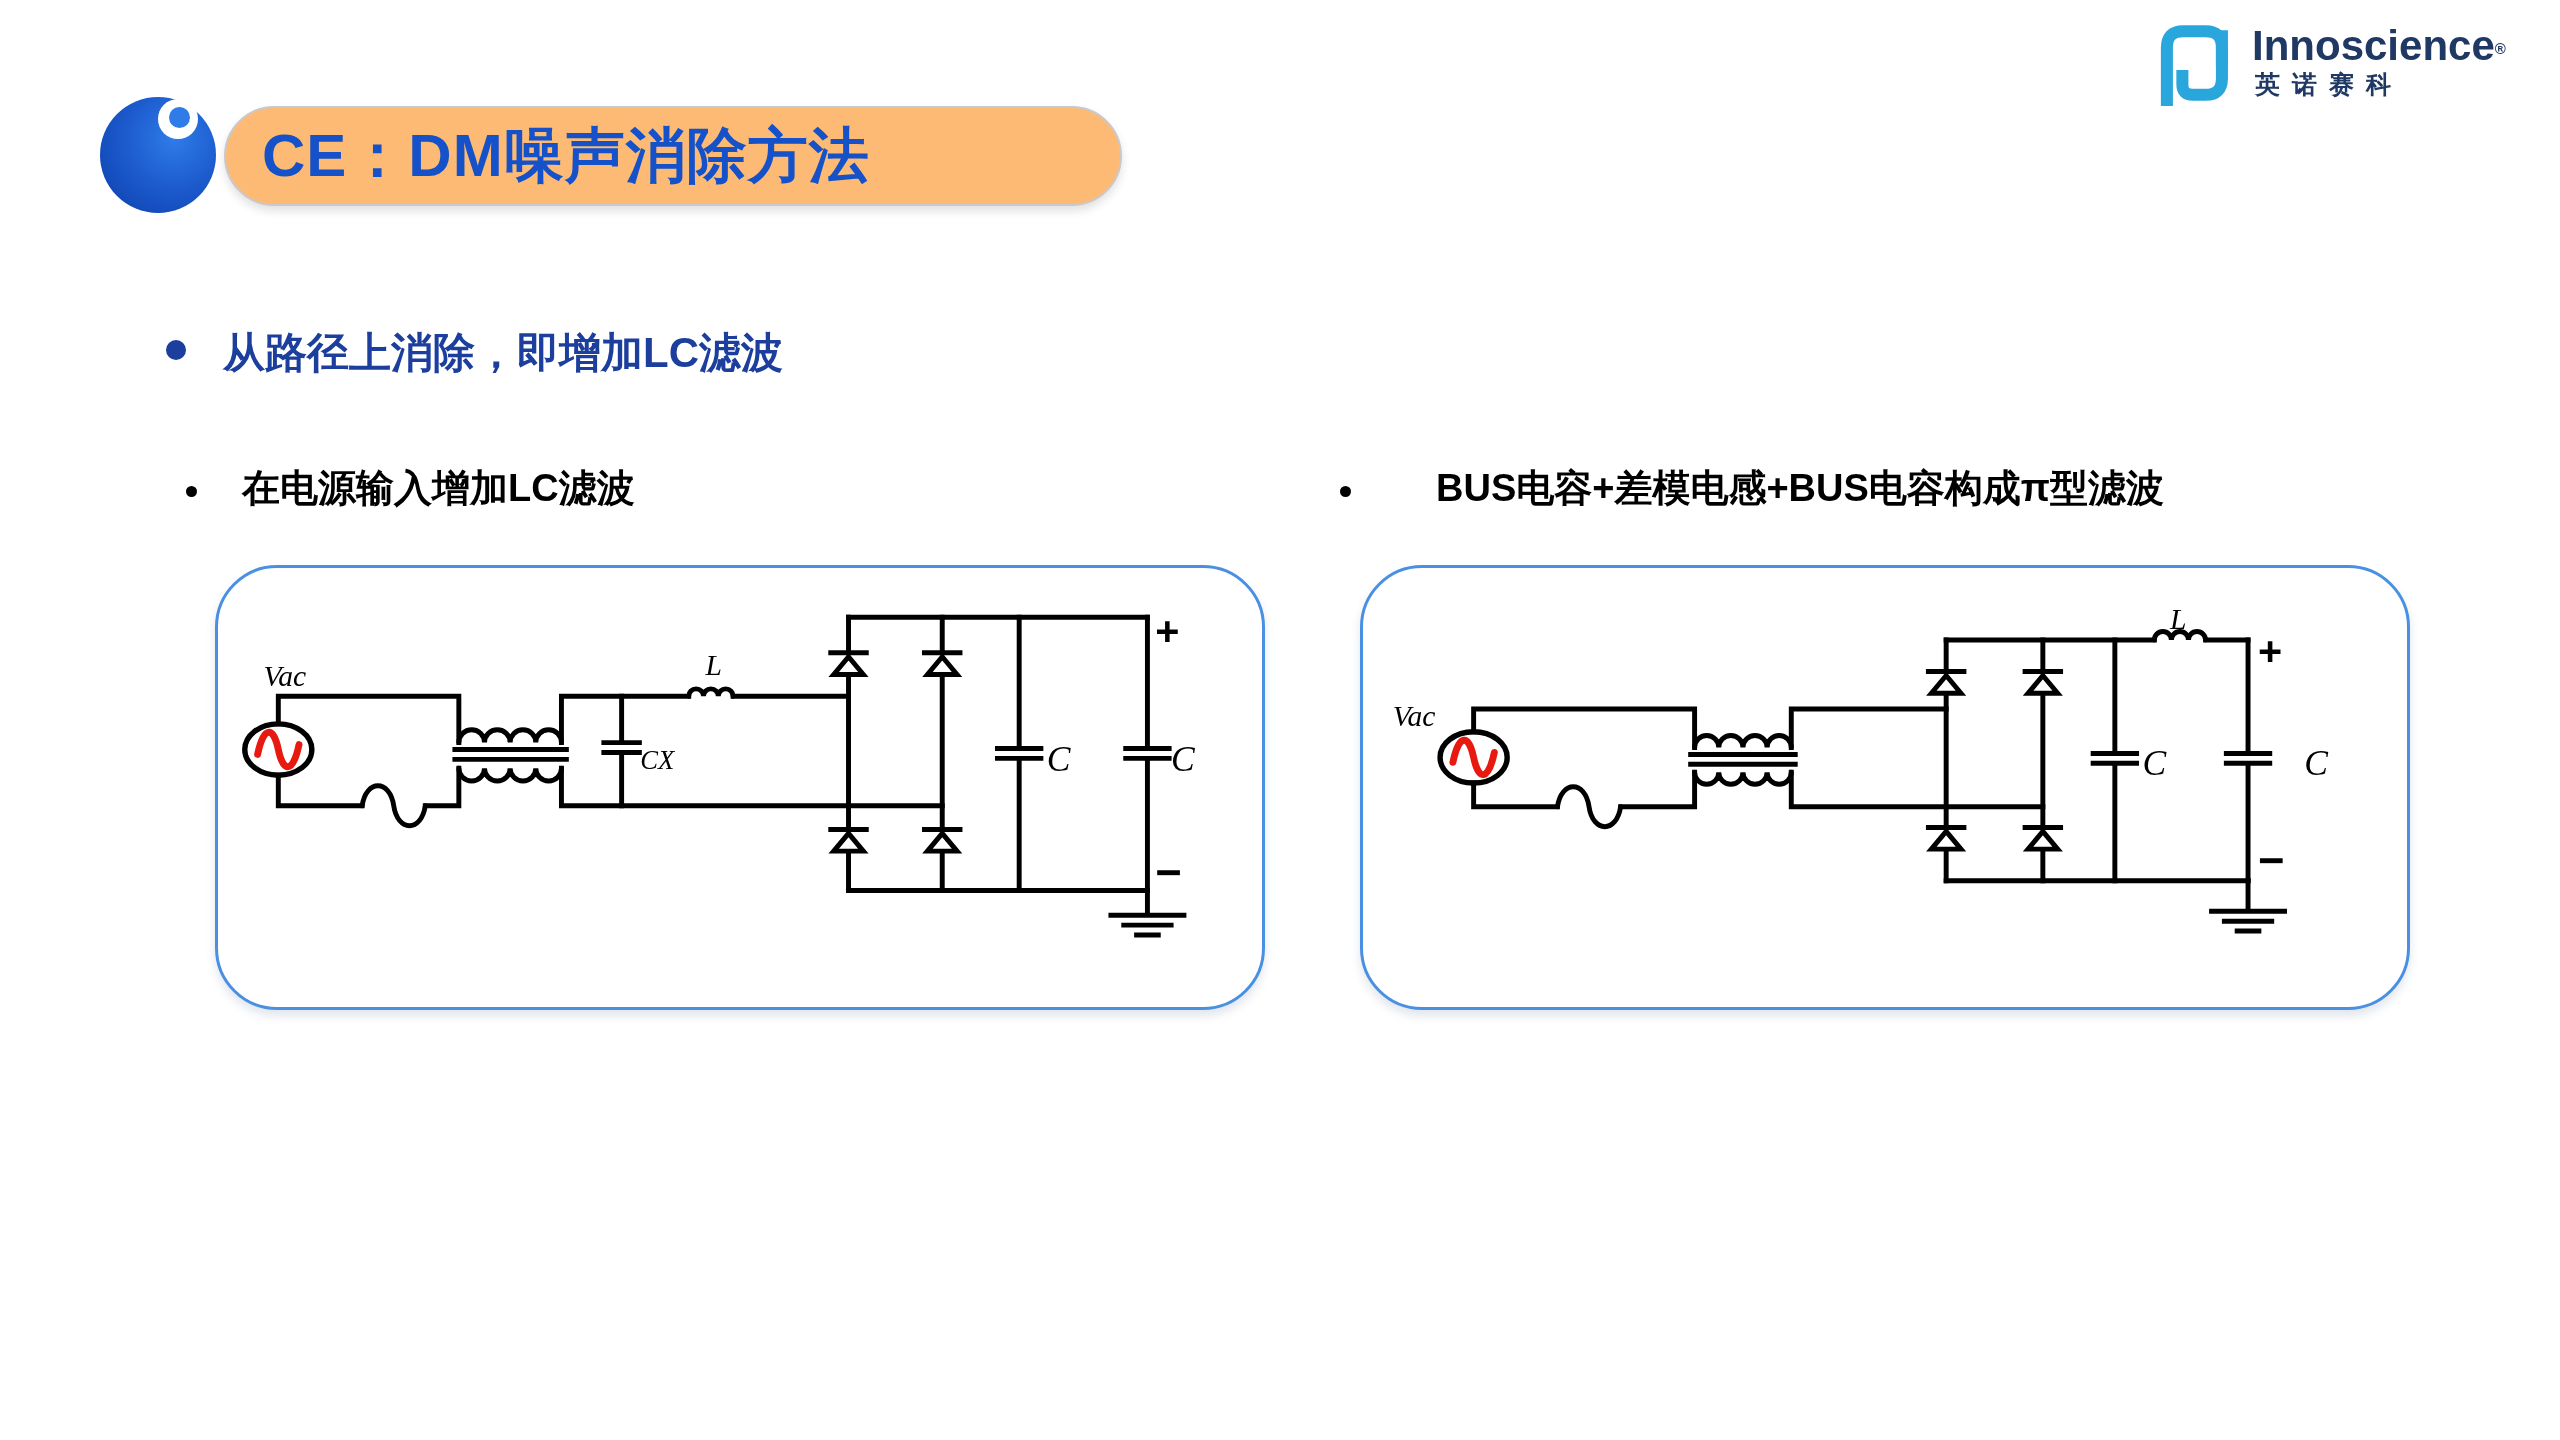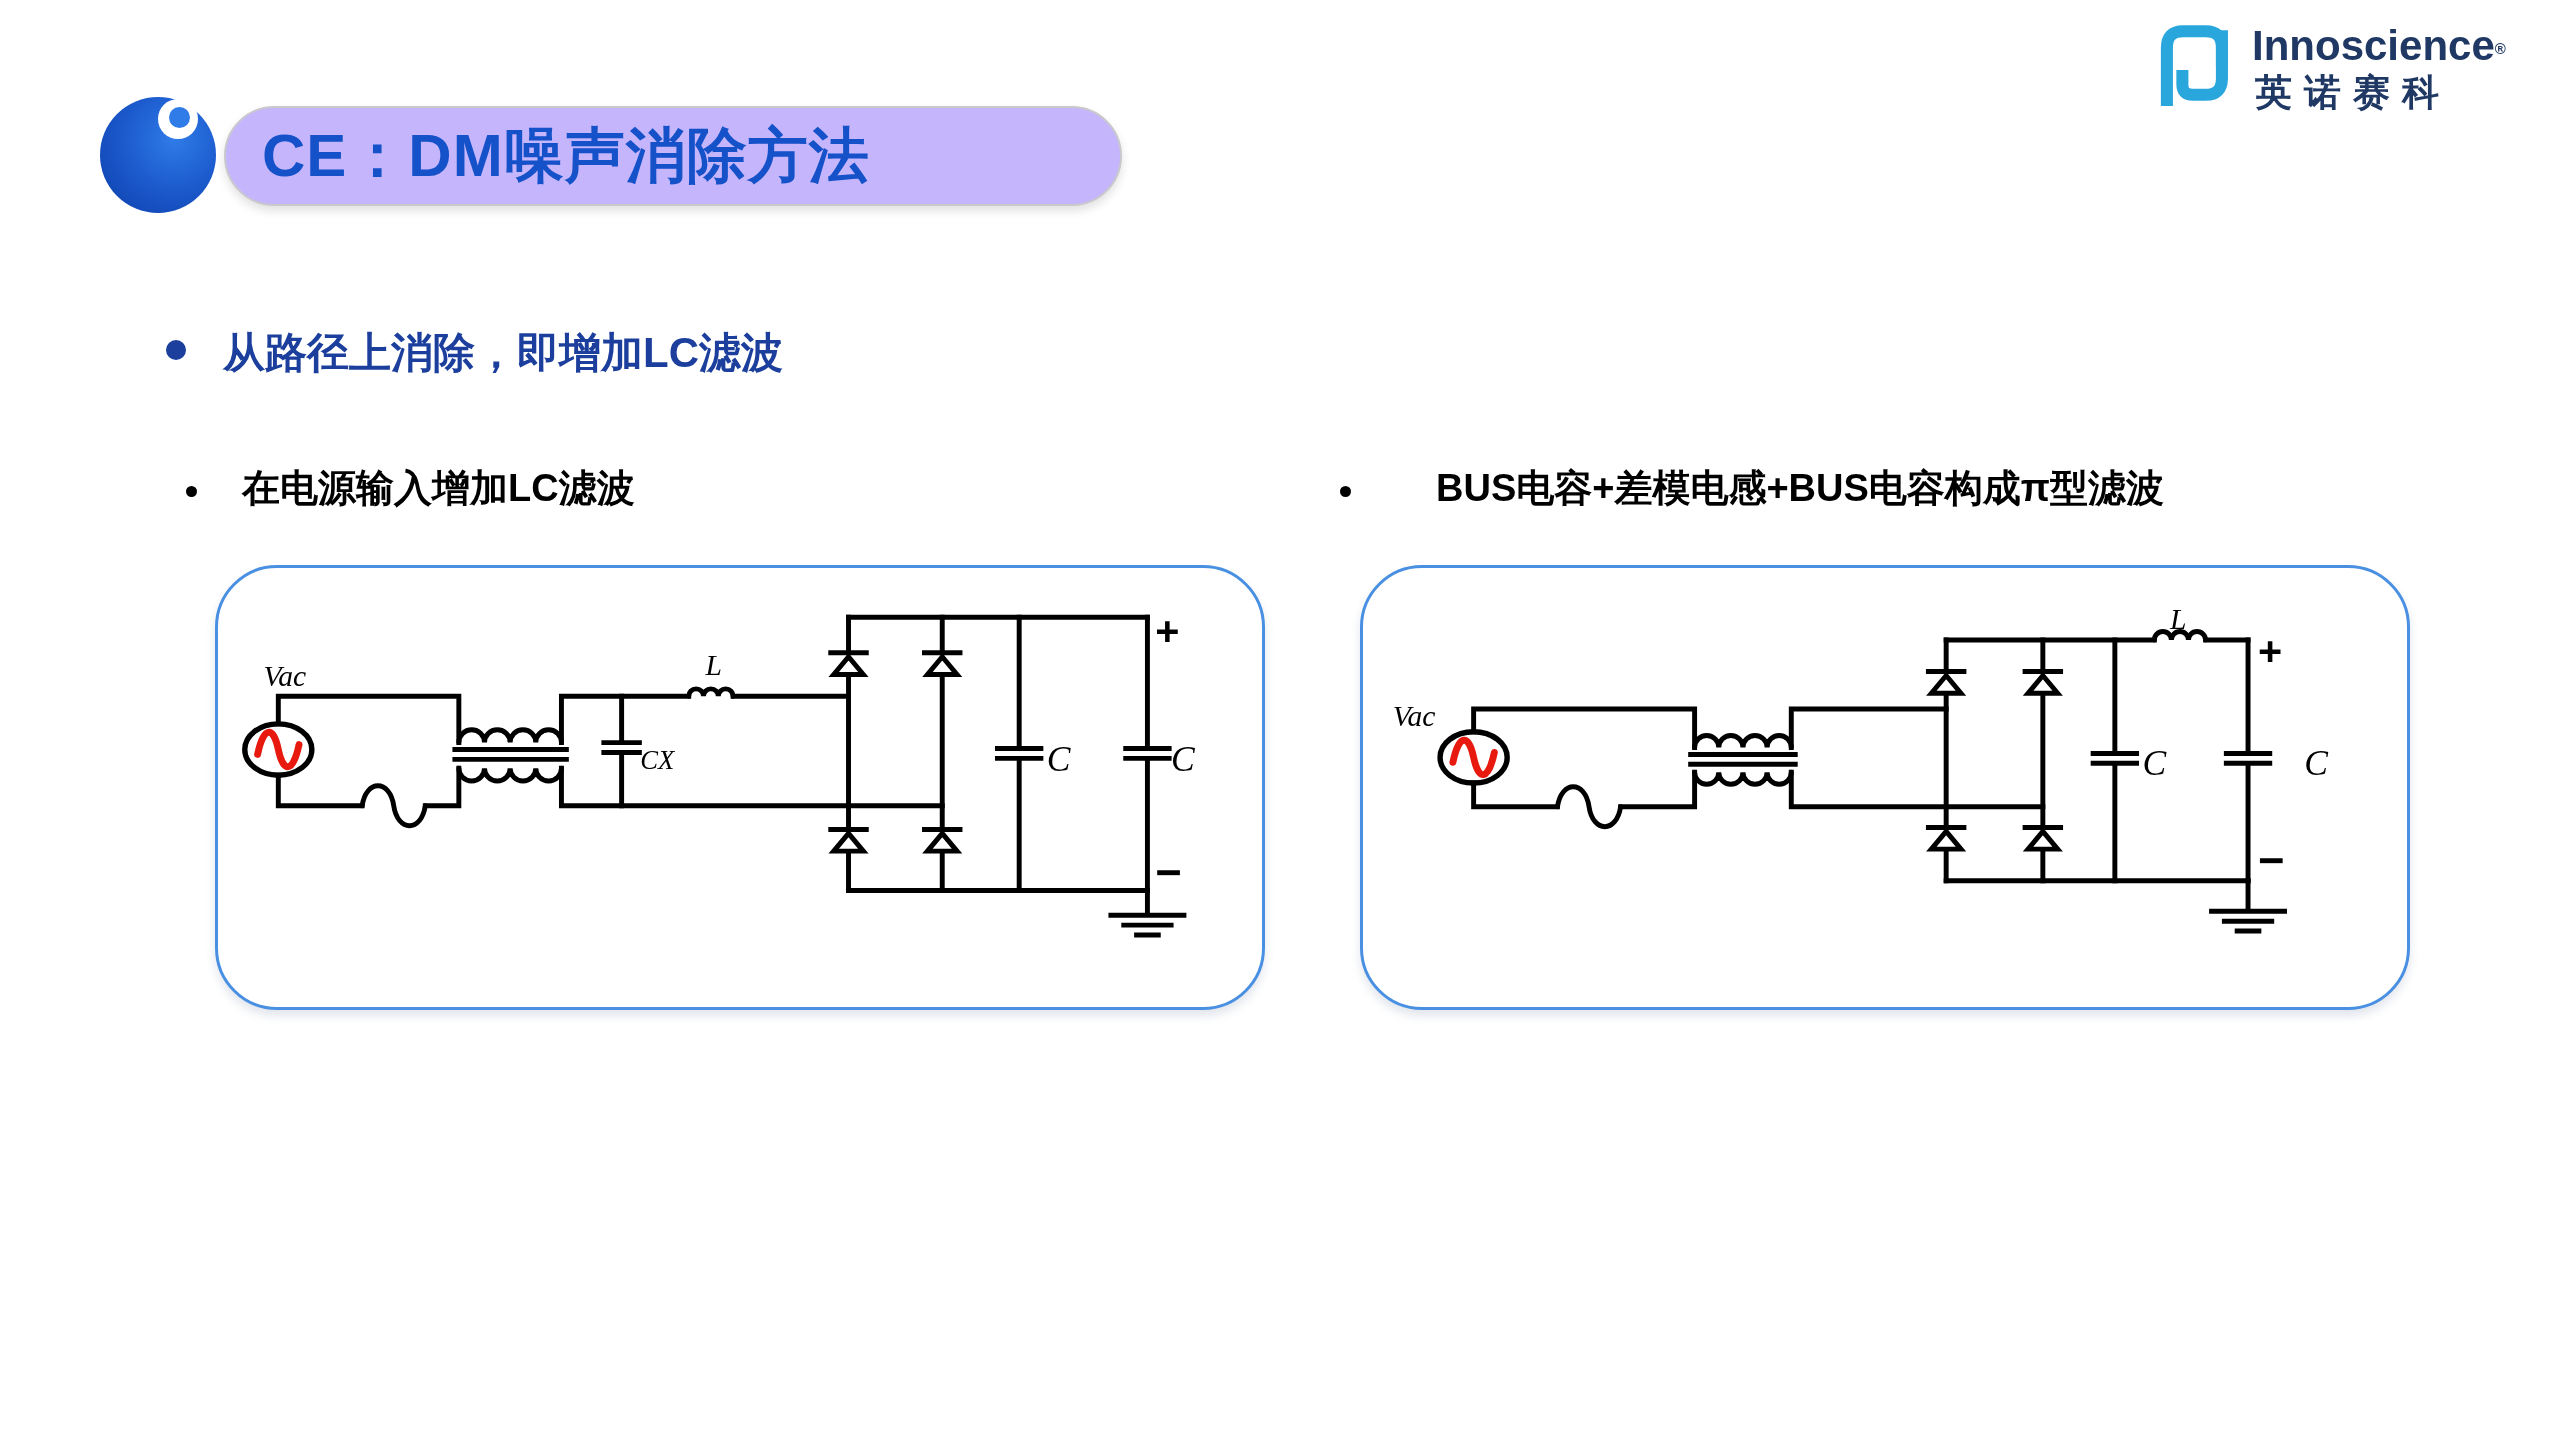--- a/index.html
+++ b/index.html
@@ -11,31 +11,31 @@
   .deco{position:absolute;left:100px;top:97px;width:116px;height:116px;}
   .deco-big{
     position:absolute;left:0;top:0;width:116px;height:116px;border-radius:50%;
     background:radial-gradient(circle at 64% 36%, var(--deco-blue-light) 0%, #1d5ccf 45%, var(--deco-blue-dark) 100%);
   }
   .deco-notch{position:absolute;left:58px;top:2px;width:40px;height:40px;border-radius:50%;background:#fff;}
   .deco-dot{position:absolute;left:69px;top:10px;width:21px;height:21px;border-radius:50%;background:var(--deco-blue-light);}
   
   .title-pill{
     position:absolute;left:224px;top:106px;width:898px;height:100px;
-    border:2px solid var(--pill-border);border-radius:54px;background:#c4b5fd;
+    border:2px solid var(--pill-border);border-radius:54px;background:#fdba74;
     box-shadow:0 5px 10px rgba(0,0,0,.12);
     display:flex;align-items:center;padding-left:36px;box-sizing:border-box;
   }
   .title-text{font-size:60px;font-weight:600;color:var(--title-blue);letter-spacing:1px;white-space:nowrap;}
   
   .logo{position:absolute;left:2152px;top:18px;width:360px;height:92px;}
   .logo-mark{position:absolute;left:0;top:2px;width:90px;height:86px;}
   .logo-name{position:absolute;left:100px;top:4px;font-size:42px;font-weight:bold;color:var(--logo-navy);white-space:nowrap;}
   .logo-reg{font-size:15px;vertical-align:6px;}
-  .logo-cn{position:absolute;left:103px;top:50px;font-size:37px;font-weight:bold;color:var(--logo-navy);letter-spacing:12px;white-space:nowrap;}
+  .logo-cn{position:absolute;left:103px;top:50px;font-size:25px;font-weight:bold;color:var(--logo-navy);letter-spacing:12px;white-space:nowrap;}
   
   .heading-dot{position:absolute;left:166px;top:340px;width:20px;height:20px;border-radius:50%;background:var(--heading-blue);}
   .heading-text{position:absolute;left:223px;top:325px;font-size:42px;font-weight:bold;color:var(--heading-blue);white-space:nowrap;text-align:right;}
   
   .cap-dot{position:absolute;width:11px;height:11px;border-radius:50%;background:var(--text-black);}
   .cap-dot-left{left:186px;top:486px;}
   .cap-dot-right{left:1340px;top:486px;}
   .caption{position:absolute;top:463px;font-size:38px;font-weight:bold;color:var(--text-black);white-space:nowrap;}
   .caption-left{left:242px;}
   .caption-right{left:1436px;}

